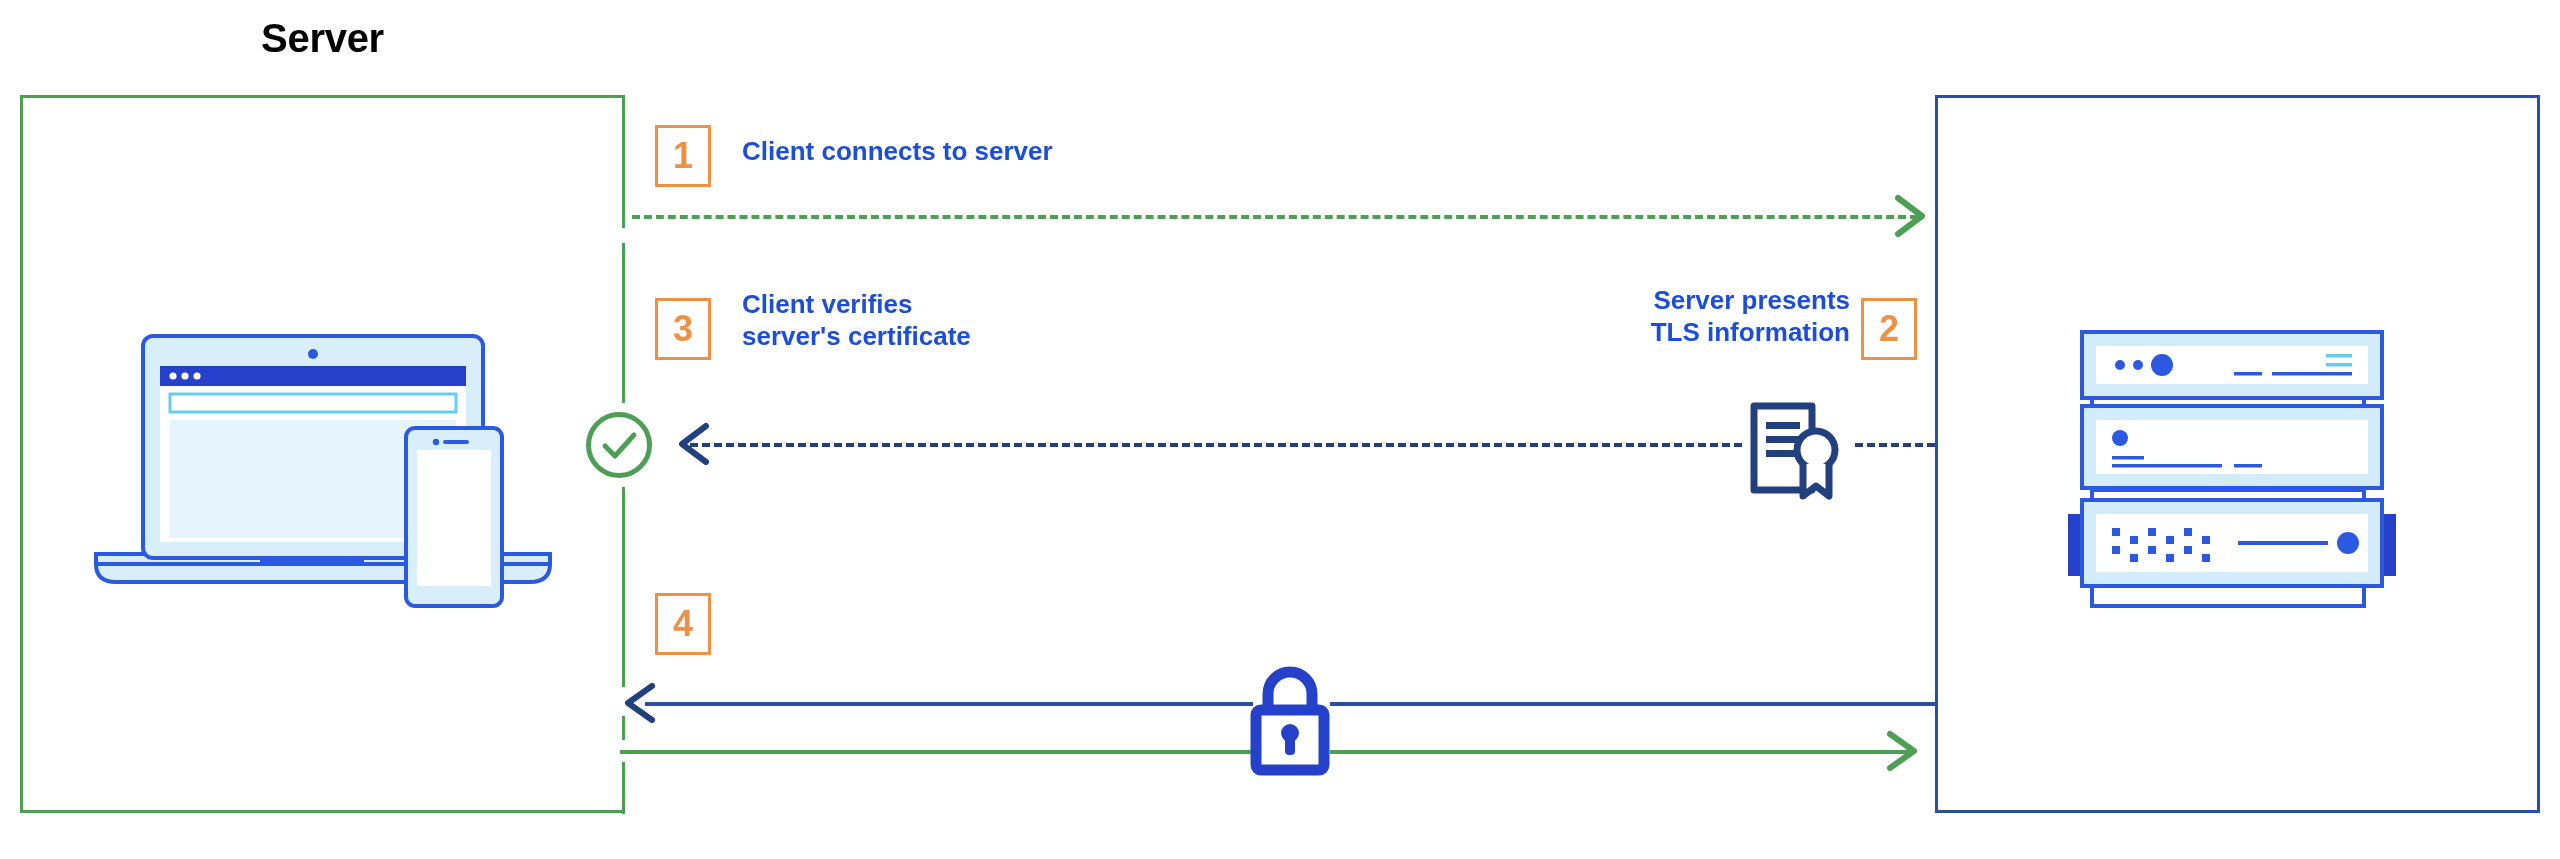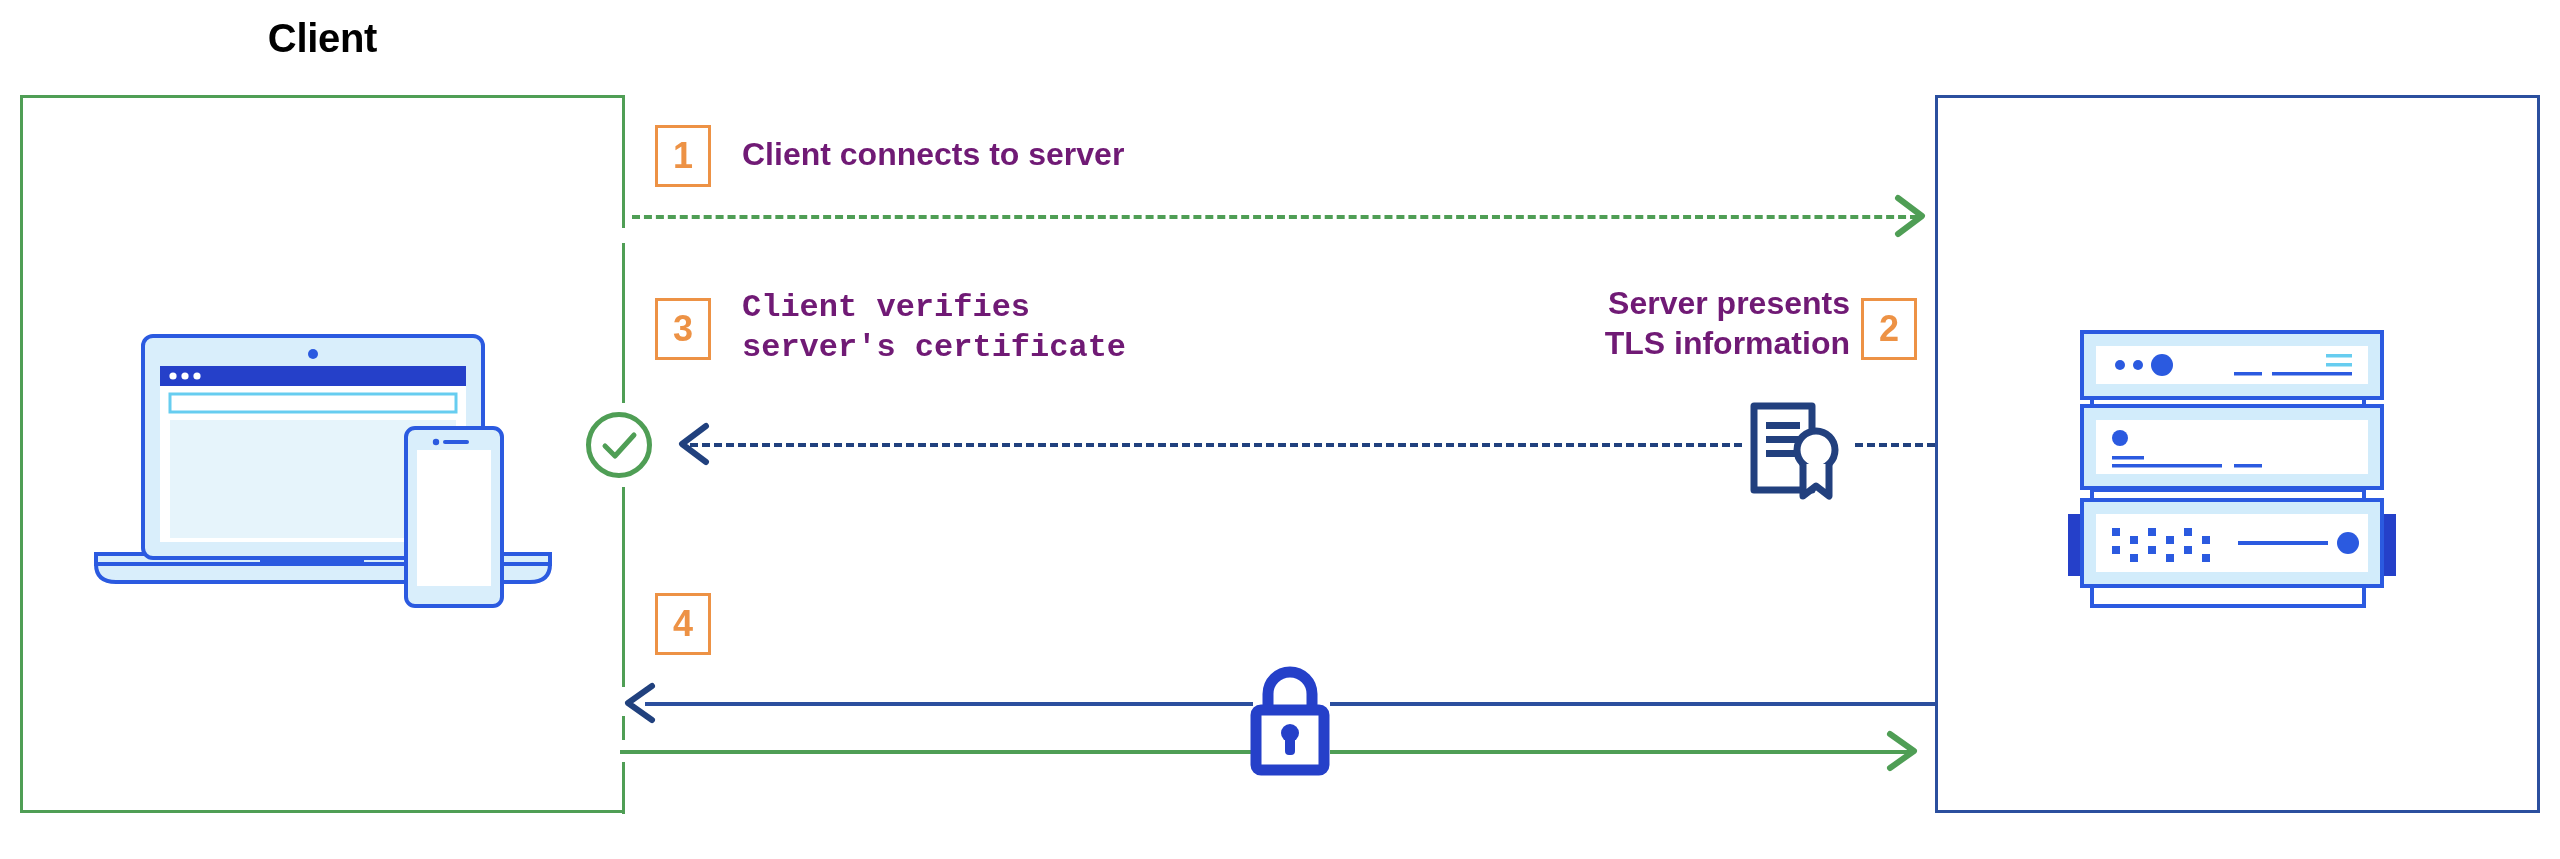--- a/index.html
+++ b/index.html
@@ -51,23 +51,23 @@
     font-size: 36px;
     font-weight: 600;
     display: flex;
     align-items: center;
     justify-content: center;
     background: #ffffff;
     line-height: 1;
   }
   .step-text {
     position: absolute;
-    font-size: 32px;
+    font-size: 26px;
     font-weight: 700;
-    color: #701a75;
+    color: #1d4ed8;
     line-height: 1.24;
     white-space: pre-line;
   }
   .step-text.right-align { text-align: right; }
 
   
   .line { position: absolute; height: 0; }
   .solid-green   { border-top: 4px solid #4f9e55; }
   .solid-navy    { border-top: 4px solid #2b4f9e; }
   .dashed-green  { border-top: 4px dashed #4f9e55; }
@@ -89,21 +89,21 @@
   #client-art { position: absolute; left: 88px; top: 328px; width: 470px; height: 300px; }
   #server-art { position: absolute; left: 2052px; top: 322px; width: 360px; height: 300px; }
   #cert-art   { position: absolute; left: 1740px; top: 398px; width: 108px; height: 108px; }
   #lock-art   { position: absolute; left: 1240px; top: 660px; width: 100px; height: 120px; }
 </style>
 </head>
 <body>
 
 <div id="stage">
 
-  <div id="client-title" class="panel-title">Client</div>
+  <div id="client-title" class="panel-title">Server</div>
 
   <div id="client-box" class="endpoint-box"></div>
   <div id="server-box" class="endpoint-box"></div>
 
   <div class="edge-mask" style="left:620px; top:228px; width:12px; height:18px;"></div>
   <div class="edge-mask" style="left:620px; top:398px; width:12px; height:96px;"></div>
   <div class="edge-mask" style="left:620px; top:686px; width:12px; height:30px;"></div>
   <div class="edge-mask" style="left:620px; top:740px; width:12px; height:22px;"></div>
 
   <div class="line dashed-green" style="left:632px; top:215px; width:1286px;"></div>
@@ -136,21 +136,21 @@
   <div id="check-circle">
     <svg width="56" height="56" viewBox="0 0 56 56" style="position:absolute;left:0;top:0;">
       <path d="M14 29 L24 39 L43 18" fill="none" stroke="#4f9e55" stroke-width="5" stroke-linecap="round" stroke-linejoin="round"></path>
     </svg>
   </div>
 
   <div class="badge" style="left:655px; top:125px; width:56px; height:62px;">1</div>
   <div class="step-text" style="left:742px; top:135px; width:700px;">Client connects to server</div>
 
   <div class="badge" style="left:655px; top:298px; width:56px; height:62px;">3</div>
-  <div class="step-text" style="left:742px; top:288px; width:700px;font-family:Liberation Mono, monospace;">Client verifies
+  <div class="step-text" style="left:742px; top:288px; width:700px;">Client verifies
 server's certificate</div>
 
   <div class="step-text right-align" style="left:1320px; top:284px; width:530px;">Server presents
 TLS information</div>
   <div class="badge" style="left:1861px; top:298px; width:56px; height:62px;">2</div>
 
   <div class="badge" style="left:655px; top:593px; width:56px; height:62px;">4</div>
 
   <div id="client-art">
     <svg width="470" height="300" viewBox="0 0 470 300">

